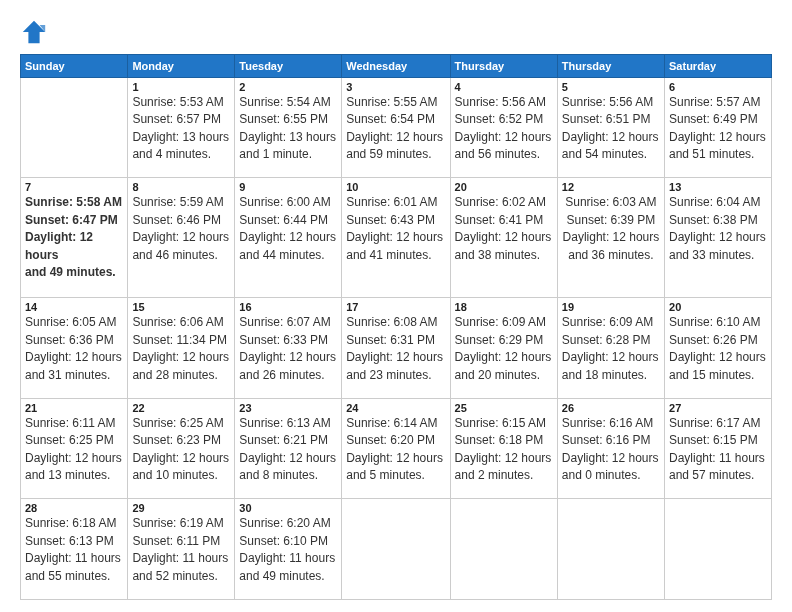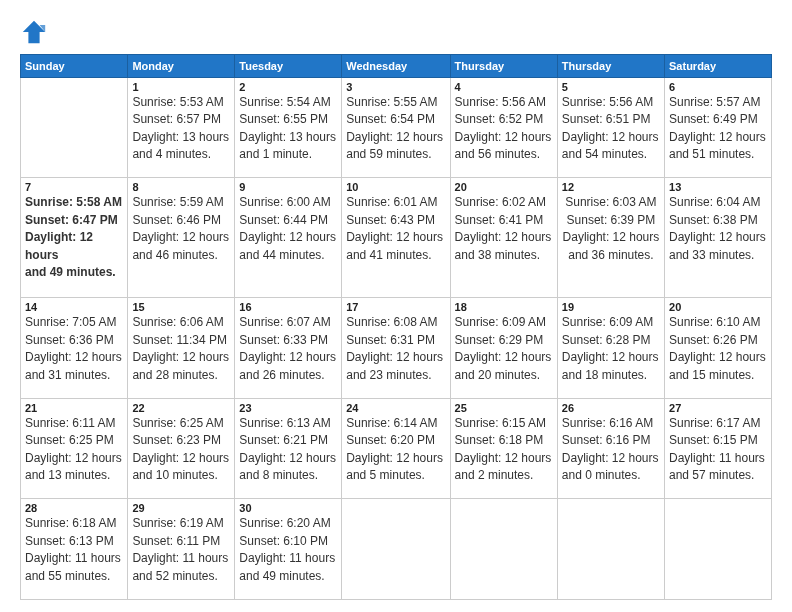--- a/index.html
+++ b/index.html
@@ -223,21 +223,21 @@
             <span class="day-number">13</span>
             <div class="day-info" style="white-space: pre-line;">Sunrise: 6:04 AM
 Sunset: 6:38 PM
 Daylight: 12 hours
 and 33 minutes.</div>
           </td>
         </tr>
         <tr>
           <td>
             <span class="day-number">14</span>
-            <div class="day-info" style="white-space: pre-line;">Sunrise: 7:05 AM
+            <div class="day-info" style="white-space: pre-line;">Sunrise: 6:05 AM
 Sunset: 6:36 PM
 Daylight: 12 hours
 and 31 minutes.</div>
           </td>
           <td>
             <span class="day-number">15</span>
             <div class="day-info" style="white-space: pre-line;">Sunrise: 6:06 AM
 Sunset: 11:34 PM
 Daylight: 12 hours
 and 28 minutes.</div>

